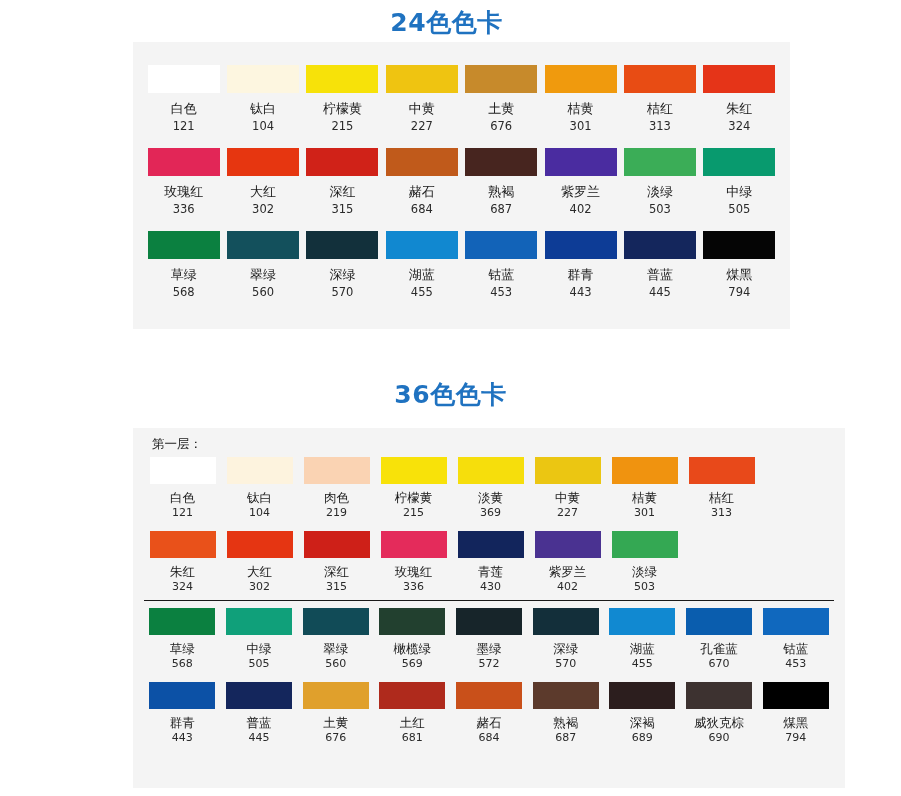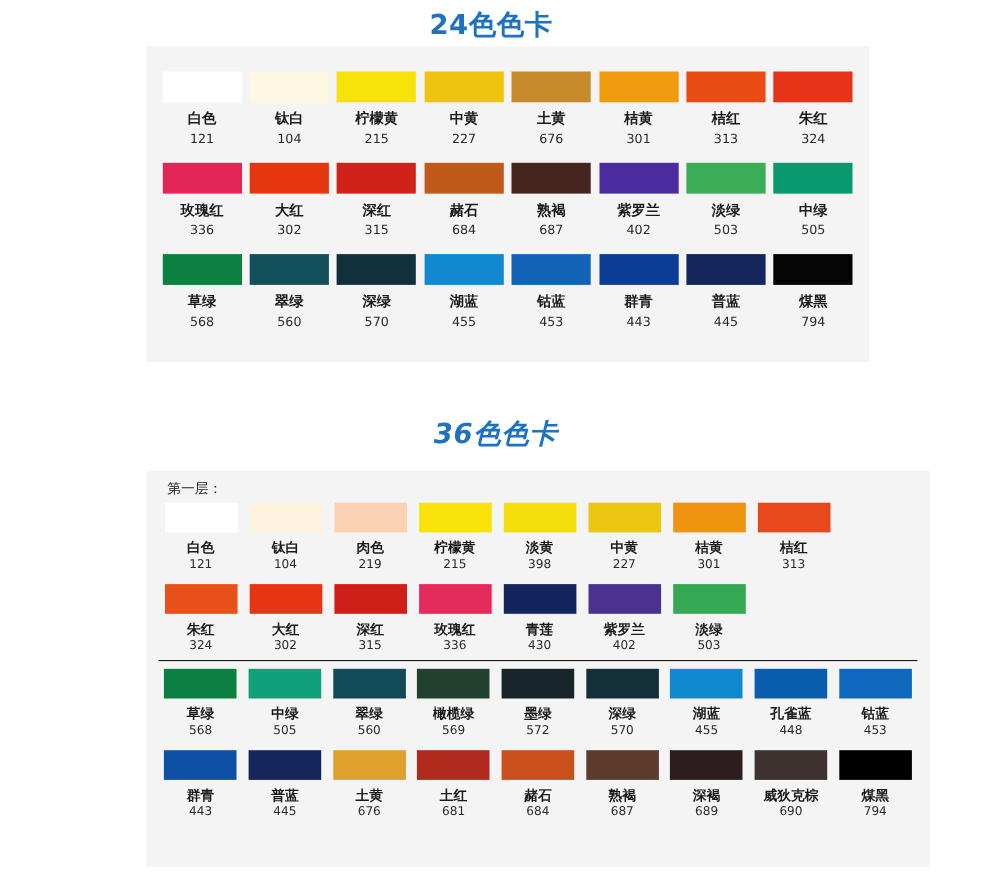--- a/index.html
+++ b/index.html
@@ -39,21 +39,21 @@
   .swatch-cell {
     display: flex;
     flex-direction: column;
     align-items: center;
   }
   .swatch-chip {
     width: 100%;
     display: block;
   }
   .swatch-name {
-    font-weight: bold;
+    font-weight: normal;
     color: #1a1a1a;
     line-height: 1.15;
     white-space: nowrap;
   }
   .swatch-code {
     color: #2a2a2a;
     line-height: 1.15;
     font-family: "DejaVu Sans", "Liberation Sans", sans-serif;
   }
 
@@ -230,21 +230,21 @@
       </div>
       <div class="swatch-cell">
         <span class="swatch-chip" style="background:#050505"></span>
         <span class="swatch-name">煤黑</span>
         <span class="swatch-code">794</span>
       </div>
     </div>
 
   </div>
 
-  <div class="section-title" style="position:absolute; left:0; top:382px; width:901px;font-style:italic;">36色色卡</div>
+  <div class="section-title" style="position:absolute; left:0; top:382px; width:901px;">36色色卡</div>
 
   <div class="card" id="card36">
 
     <div class="layer-label">第一层：</div>
 
     <div class="swatch-row">
       <div class="swatch-cell">
         <span class="swatch-chip" style="background:#FFFFFF"></span>
         <span class="swatch-name">白色</span>
         <span class="swatch-code">121</span>
@@ -260,21 +260,21 @@
         <span class="swatch-code">219</span>
       </div>
       <div class="swatch-cell">
         <span class="swatch-chip" style="background:#F8E209"></span>
         <span class="swatch-name">柠檬黄</span>
         <span class="swatch-code">215</span>
       </div>
       <div class="swatch-cell">
         <span class="swatch-chip" style="background:#F6DE0C"></span>
         <span class="swatch-name">淡黄</span>
-        <span class="swatch-code">398</span>
+        <span class="swatch-code">369</span>
       </div>
       <div class="swatch-cell">
         <span class="swatch-chip" style="background:#EBC612"></span>
         <span class="swatch-name">中黄</span>
         <span class="swatch-code">227</span>
       </div>
       <div class="swatch-cell">
         <span class="swatch-chip" style="background:#F0930F"></span>
         <span class="swatch-name">桔黄</span>
         <span class="swatch-code">301</span>
@@ -359,21 +359,21 @@
         <span class="swatch-code">570</span>
       </div>
       <div class="swatch-cell">
         <span class="swatch-chip" style="background:#1189D1"></span>
         <span class="swatch-name">湖蓝</span>
         <span class="swatch-code">455</span>
       </div>
       <div class="swatch-cell">
         <span class="swatch-chip" style="background:#0A5DAE"></span>
         <span class="swatch-name">孔雀蓝</span>
-        <span class="swatch-code">448</span>
+        <span class="swatch-code">670</span>
       </div>
       <div class="swatch-cell">
         <span class="swatch-chip" style="background:#1068BE"></span>
         <span class="swatch-name">钴蓝</span>
         <span class="swatch-code">453</span>
       </div>
     </div>
 
     <div class="swatch-row" style="margin-top:11px;">
       <div class="swatch-cell">

